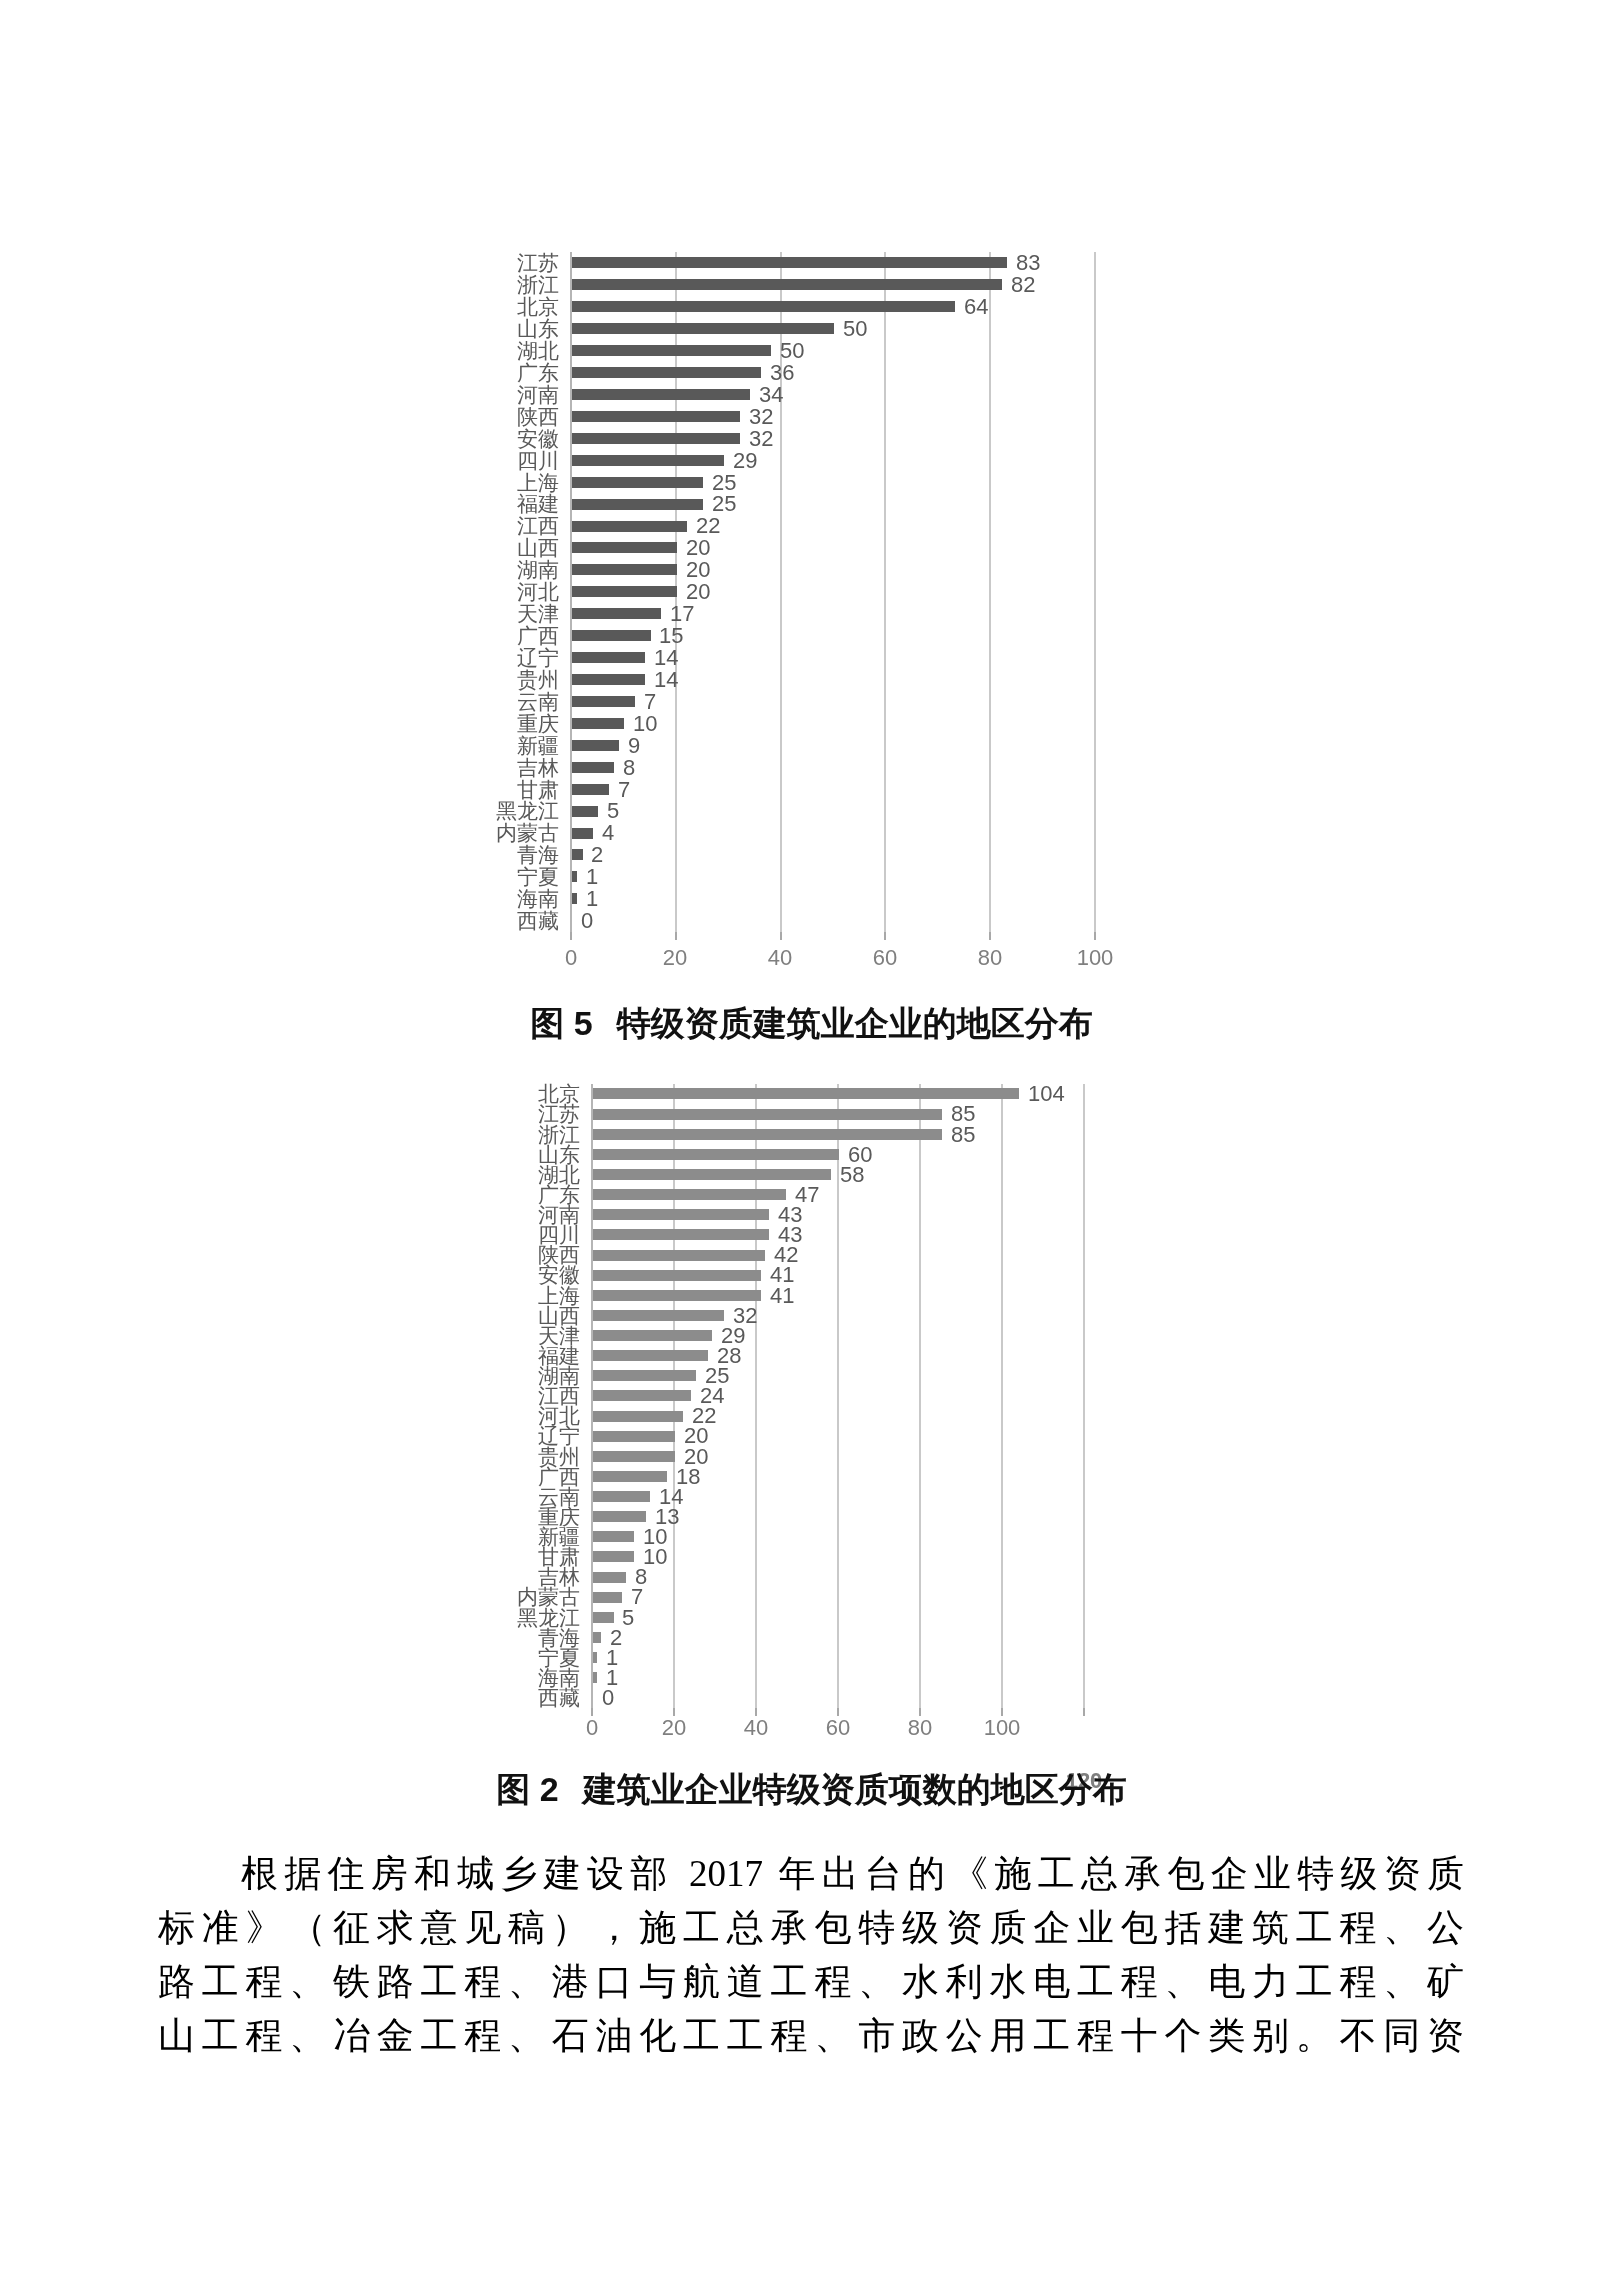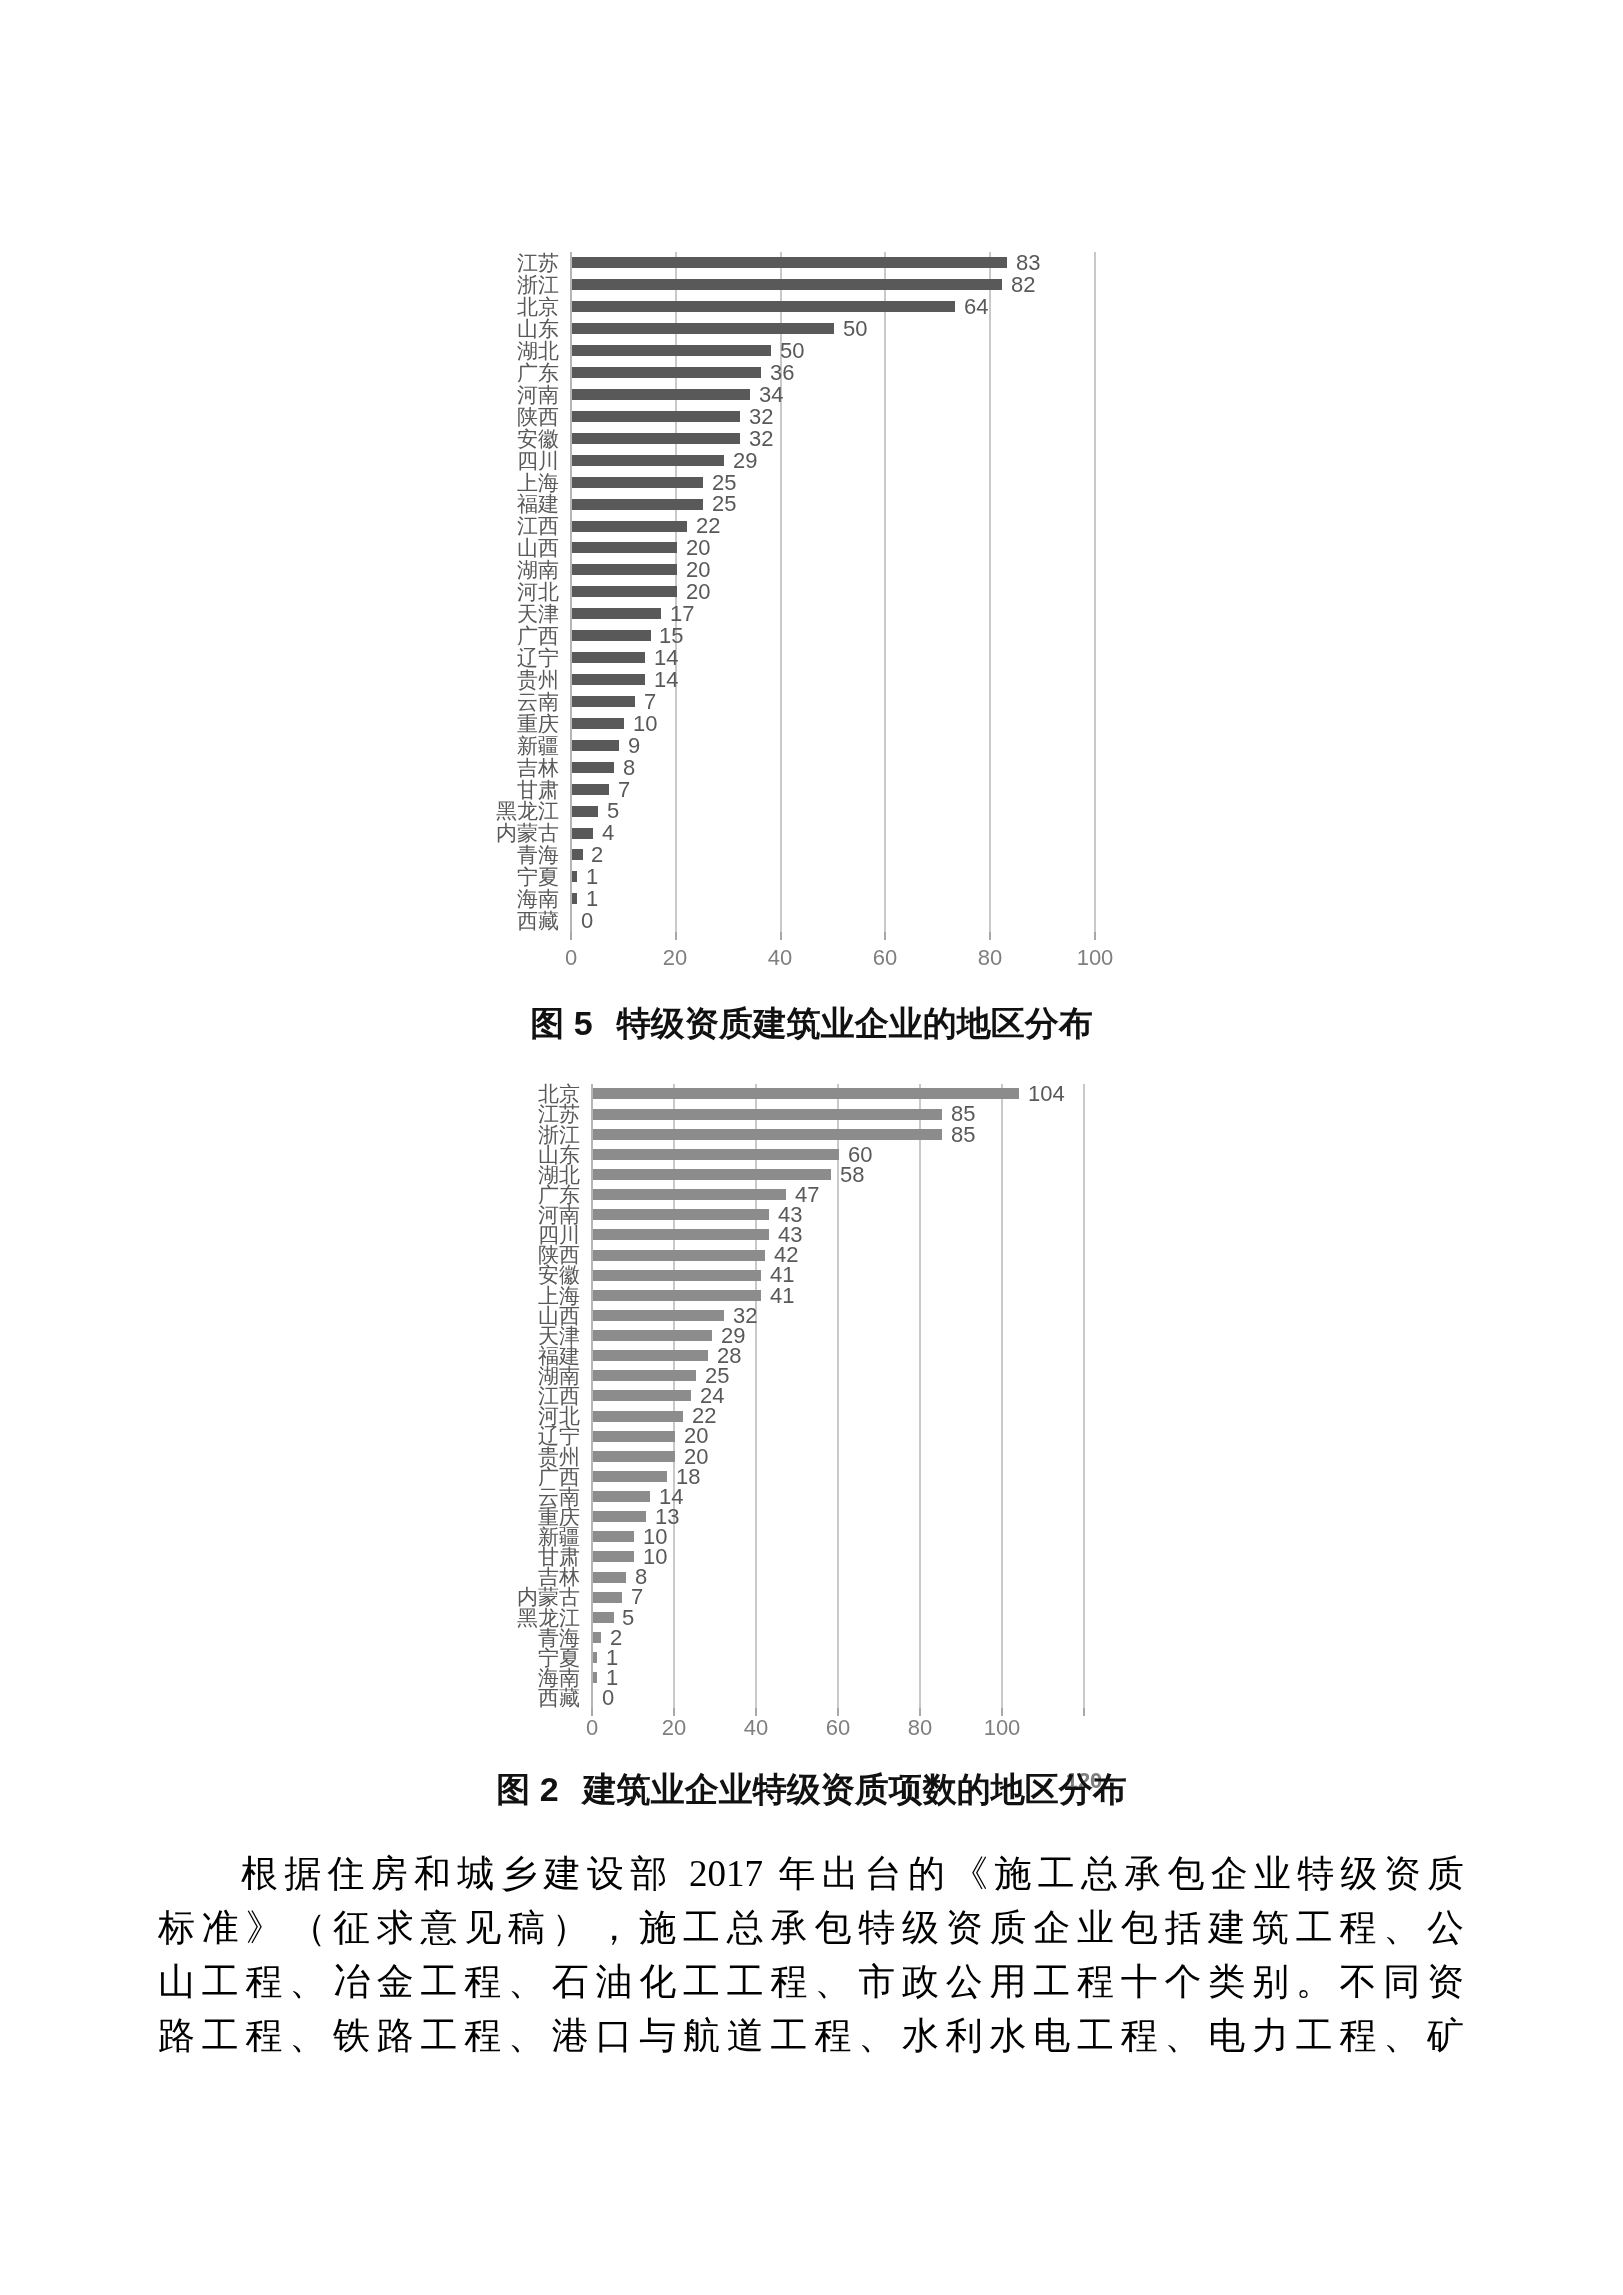--- a/index.html
+++ b/index.html
@@ -283,18 +283,18 @@
       <div class="val-label" style="left: 602px; top: 1685px;">0</div>
     </div>
 
   <div class="caption" style="top:1769px;">
     <span class="cap-label">图 2</span><span class="cap-title">建筑业企业特级资质项数的地区分布</span>
   </div>
 
   <div id="para" class="para">
       <div class="para-line first">根据住房和城乡建设部 2017 年出台的《施工总承包企业特级资质</div>
       <div class="para-line">标准》（征求意见稿），施工总承包特级资质企业包括建筑工程、公</div>
+      <div class="para-line">路工程、铁路工程、港口与航道工程、水利水电工程、电力工程、矿</div>
       <div class="para-line">山工程、冶金工程、石油化工工程、市政公用工程十个类别。不同资</div>
-      <div class="para-line">路工程、铁路工程、港口与航道工程、水利水电工程、电力工程、矿</div>
     </div>
 
 </div>
 
 
 </body></html>

